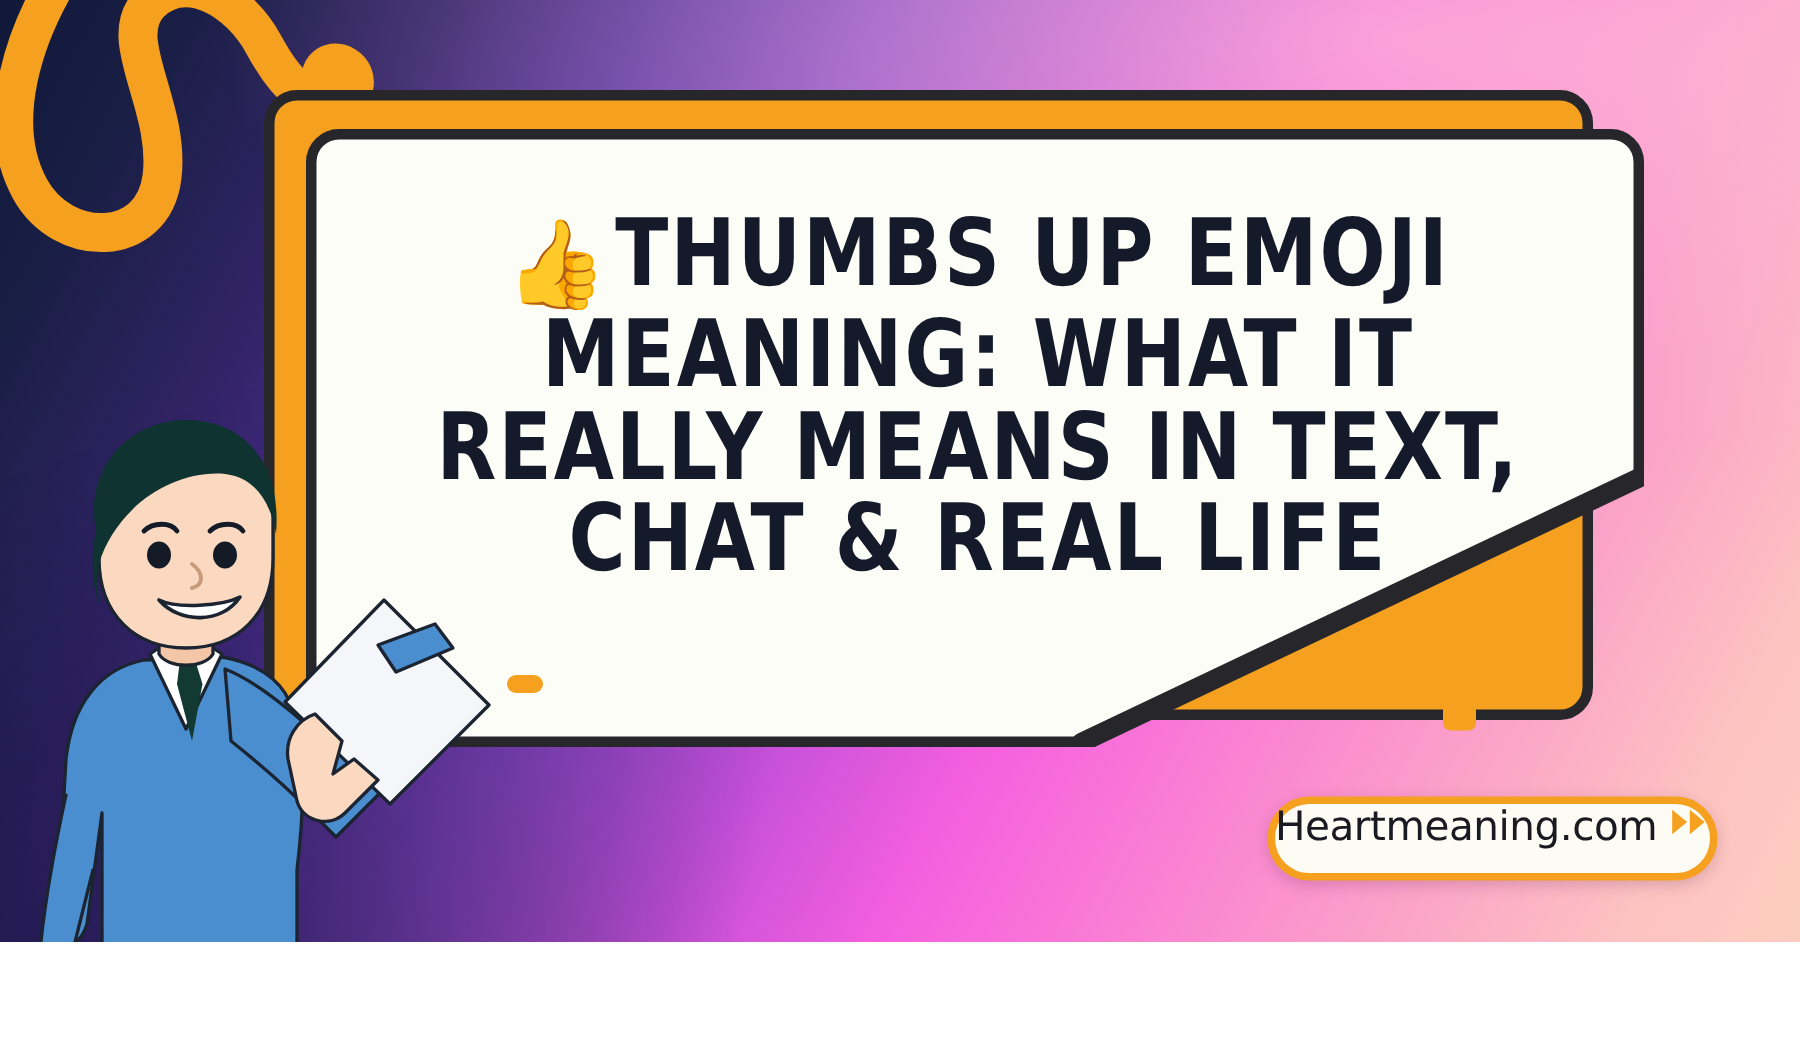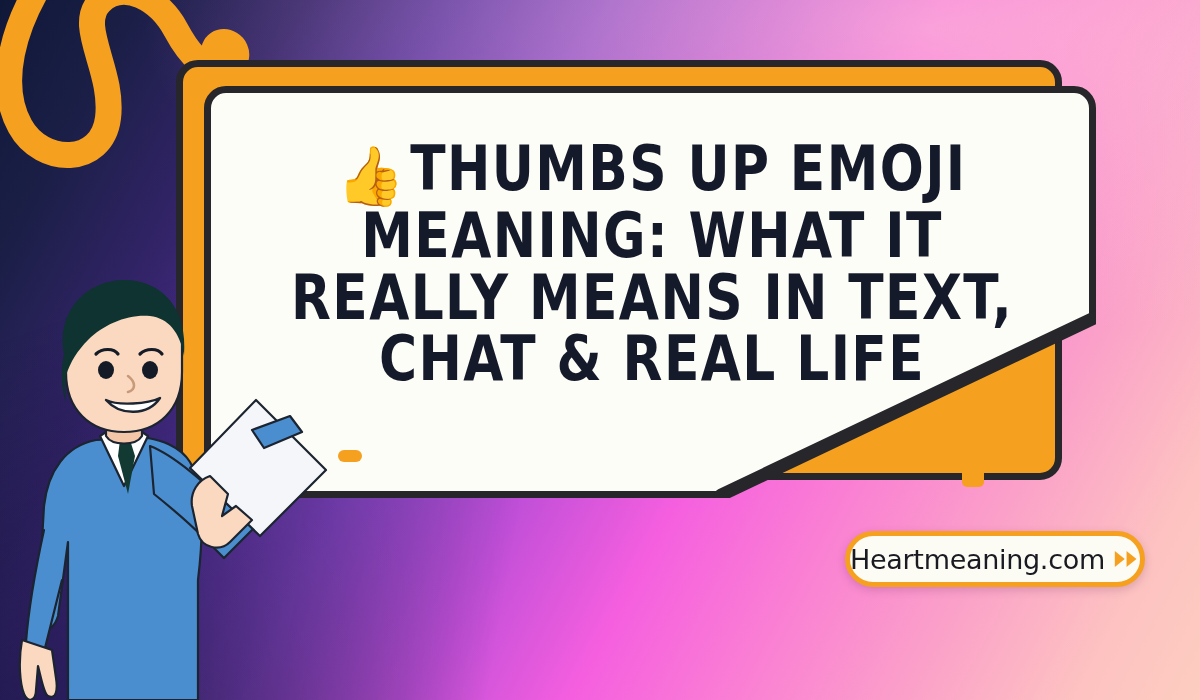--- a/index.html
+++ b/index.html
@@ -1,21 +1,21 @@
 <!DOCTYPE html>
 <html><head>
 <meta charset="utf-8">
 <style>
   html,body{margin:0;padding:0;}
   body{
     width:1200px;height:700px;overflow:hidden;
     font-family:"DejaVu Sans",sans-serif;
   }
   #stage{
-    position:relative;width:1200px;height:700px;overflow:hidden;
+    position:relative;width:1200px;height:628px;overflow:hidden;
     background:
       linear-gradient(115deg,
         #0d1533 0%,
         #141c40 10%,
         #2a1f55 22%,
         #4b2f8f 34%,
         #7c45c4 46%,
         #c martes 46%,
         #d152d6 58%,
         #f45ce0 66%,
@@ -97,21 +97,21 @@
 
   
   .dash{position:absolute;height:12px;background:#f6a01f;border-radius:7px;}
   .dash-a{left:240px;top:456px;width:34px;}
   .dash-b{left:338px;top:450px;width:24px;}
 
   
   .badge{
     position:absolute;left:845px;top:531px;width:300px;height:56px;
     background:#fdfcf4;border:5px solid #f6a01f;border-radius:28px;
-    box-sizing:border-box;display:flex;align-items:center;justify-content:center;gap:8px;
+    box-sizing:border-box;display:flex;justify-content:center;gap:8px;
     box-shadow:0 3px 10px rgba(60,10,60,0.18);
   }
   .badge-text{
     font-family:"DejaVu Sans",sans-serif;font-size:27px;font-weight:400;
     color:#1a1a22;letter-spacing:-0.3px;white-space:nowrap;
   }
 
   
   .character{position:absolute;left:8px;top:280px;width:330px;height:420px;}
 </style>

